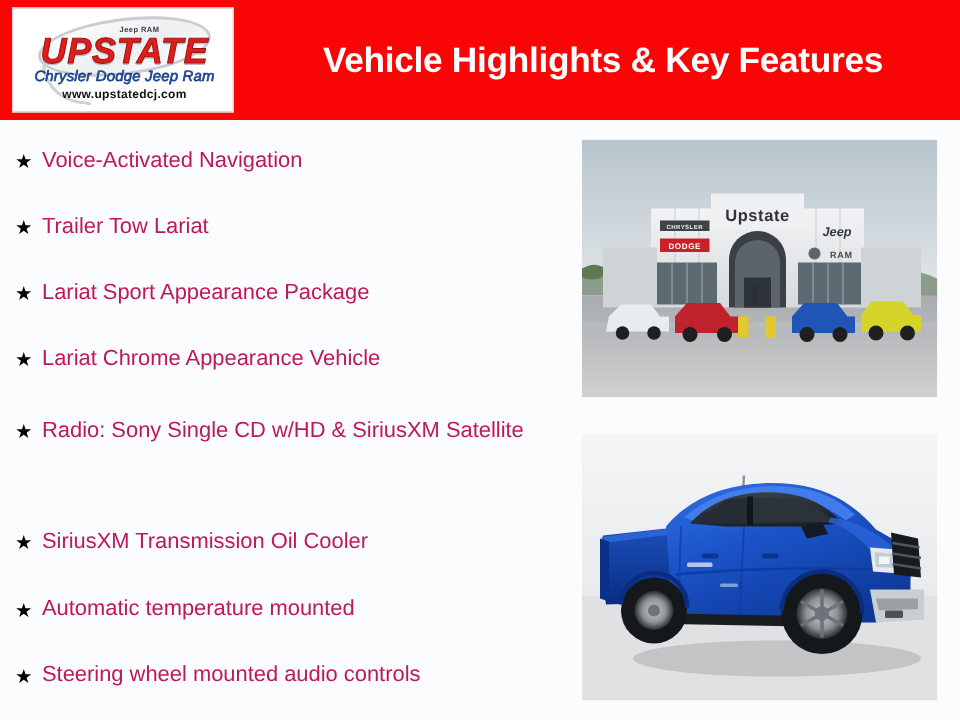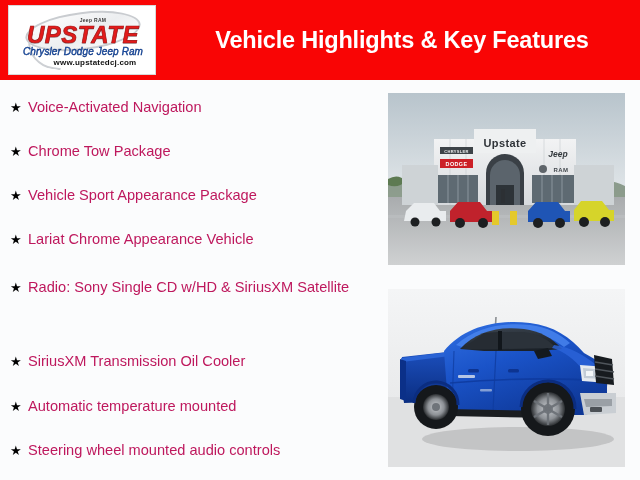--- a/index.html
+++ b/index.html
@@ -129,21 +129,20 @@
     position: absolute;
     left: 0;
     top: 52px;
     width: 148px;
     text-align: center;
     font-size: 8px;
     font-weight: bold;
     color: #111111;
     letter-spacing: 0.2px;
     white-space: nowrap;
-    padding-left: 12px;
   }
 
   
   .features {
     position: absolute;
     left: 0;
     top: 88px;
     width: 372px;
     height: 386px;
   }
@@ -206,25 +205,25 @@
   </div>
 </div>
 
 <div class="features">
     <div class="feature-item" style="top: 10px;">
       <span class="feature-star">★</span>
       <span class="feature-text">Voice-Activated Navigation</span>
     </div>
     <div class="feature-item" style="top: 54px;">
       <span class="feature-star">★</span>
-      <span class="feature-text">Chrome Tow Package</span>
+      <span class="feature-text">Trailer Tow Lariat</span>
     </div>
     <div class="feature-item" style="top: 98px;">
       <span class="feature-star">★</span>
-      <span class="feature-text">Vehicle Sport Appearance Package</span>
+      <span class="feature-text">Lariat Sport Appearance Package</span>
     </div>
     <div class="feature-item" style="top: 142px;">
       <span class="feature-star">★</span>
       <span class="feature-text">Lariat Chrome Appearance Vehicle</span>
     </div>
     <div class="feature-item" style="top: 190px;">
       <span class="feature-star">★</span>
       <span class="feature-text">Radio: Sony Single CD w/HD &amp; SiriusXM Satellite</span>
     </div>
     <div class="feature-item" style="top: 264px;">

